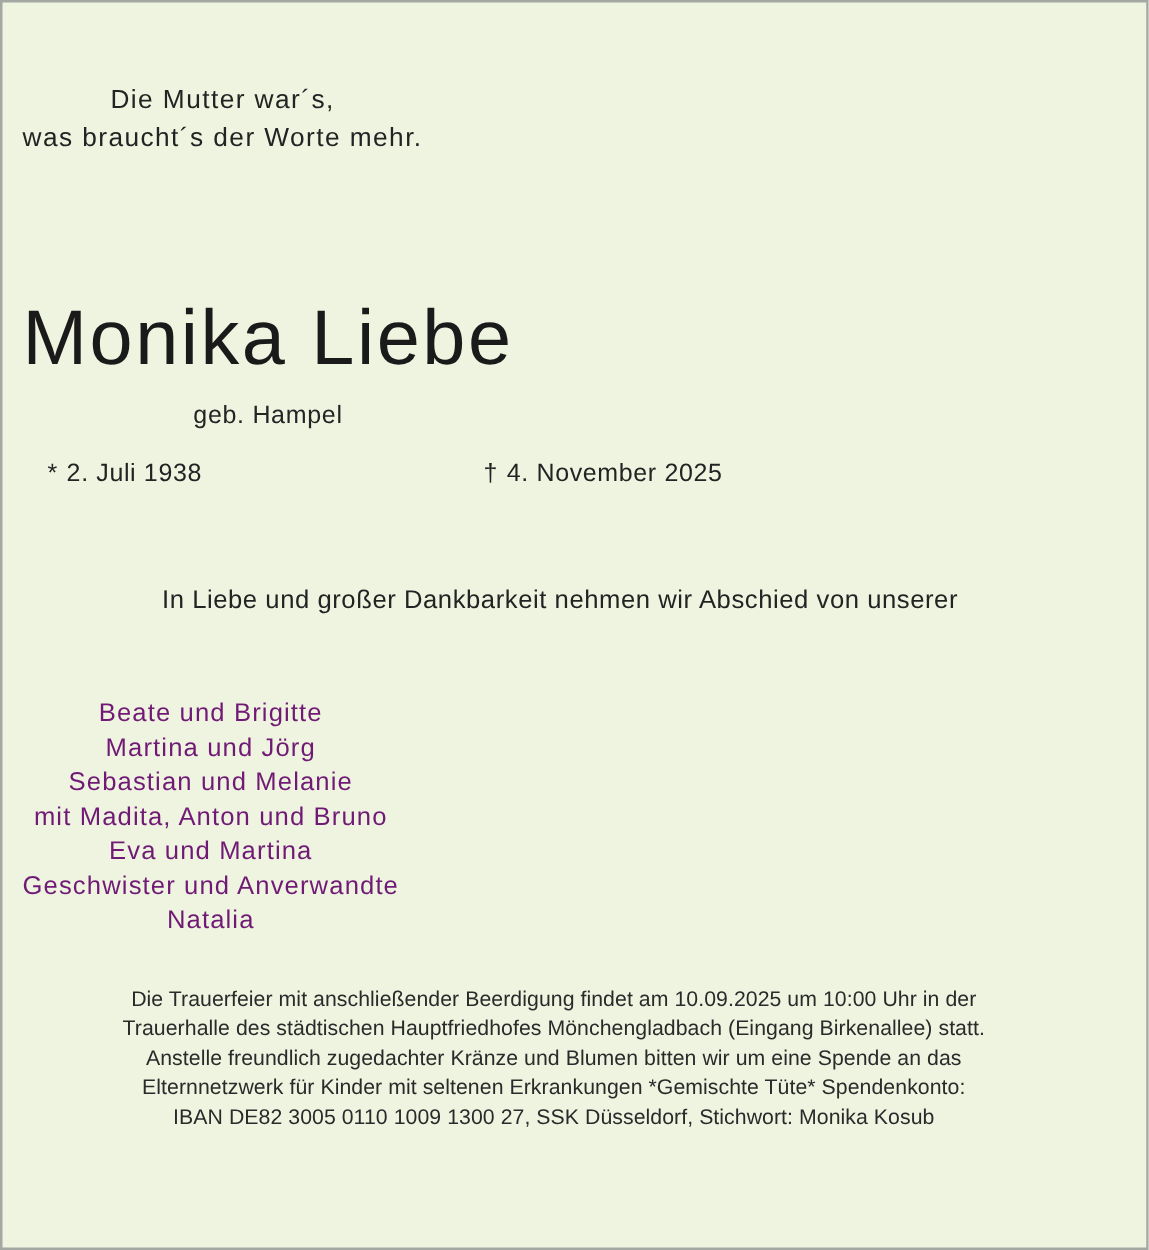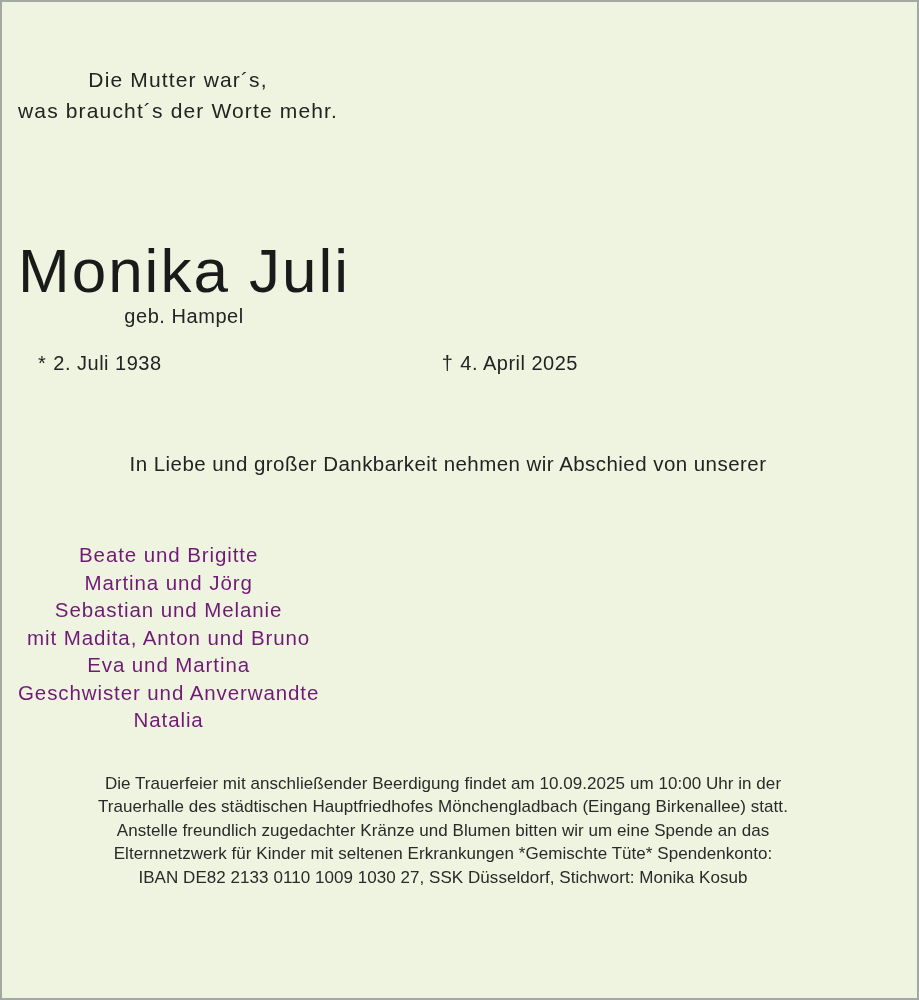--- a/index.html
+++ b/index.html
@@ -56,20 +56,21 @@
   }
   .deceased-name {
     font-size: 62px;
     line-height: 66px;
     letter-spacing: 2.0px;
     font-weight: 300;
     color: #1a1a1a;
     white-space: pre;
   }
   .maiden-name {
+    margin-top: 16px;
     font-size: 20px;
     line-height: 24px;
     letter-spacing: 0.55px;
     color: #242424;
     white-space: pre;
   }
 
   
   .dates {
     margin-top: 22px;
@@ -143,32 +144,32 @@
 
 <div class="notice">
   <div class="inner">
 
     <div class="epigraph">
       <span class="line">Die Mutter war´s,</span>
       <span class="line">was braucht´s der Worte mehr.</span>
     </div>
 
     <div class="name-block">
-      <div class="deceased-name">Monika Juli</div>
+      <div class="deceased-name">Monika Liebe</div>
       <div class="maiden-name">geb. Hampel</div>
     </div>
 
     <div class="dates">
       <div class="date-item date-left">
         <span class="date-symbol">*</span>
         <span>2. Juli 1938</span>
       </div>
       <div class="date-item date-right">
         <span class="date-symbol">†</span>
-        <span>4. April 2025</span>
+        <span>4. November 2025</span>
       </div>
     </div>
 
     <div class="dedication">
       <span class="line">In Liebe und großer Dankbarkeit nehmen wir Abschied von unserer</span>
     </div>
 
     <div class="survivors">
       <span class="line">Beate und Brigitte</span>
       <span class="line">Martina und Jörg</span>
@@ -177,17 +178,17 @@
       <span class="line">Eva und Martina</span>
       <span class="line">Geschwister und Anverwandte</span>
       <span class="line">Natalia</span>
     </div>
 
     <div class="footer">
       <span class="line">Die Trauerfeier mit anschließender Beerdigung findet am 10.09.2025 um 10:00 Uhr in der</span>
       <span class="line">Trauerhalle des städtischen Hauptfriedhofes Mönchengladbach (Eingang Birkenallee) statt.</span>
       <span class="line">Anstelle freundlich zugedachter Kränze und Blumen bitten wir um eine Spende an das</span>
       <span class="line">Elternnetzwerk für Kinder mit seltenen Erkrankungen *Gemischte Tüte* Spendenkonto:</span>
-      <span class="line">IBAN DE82 2133 0110 1009 1030 27, SSK Düsseldorf, Stichwort: Monika Kosub</span>
+      <span class="line">IBAN DE82 3005 0110 1009 1300 27, SSK Düsseldorf, Stichwort: Monika Kosub</span>
     </div>
 
   </div>
 </div>
 
 </body></html>

